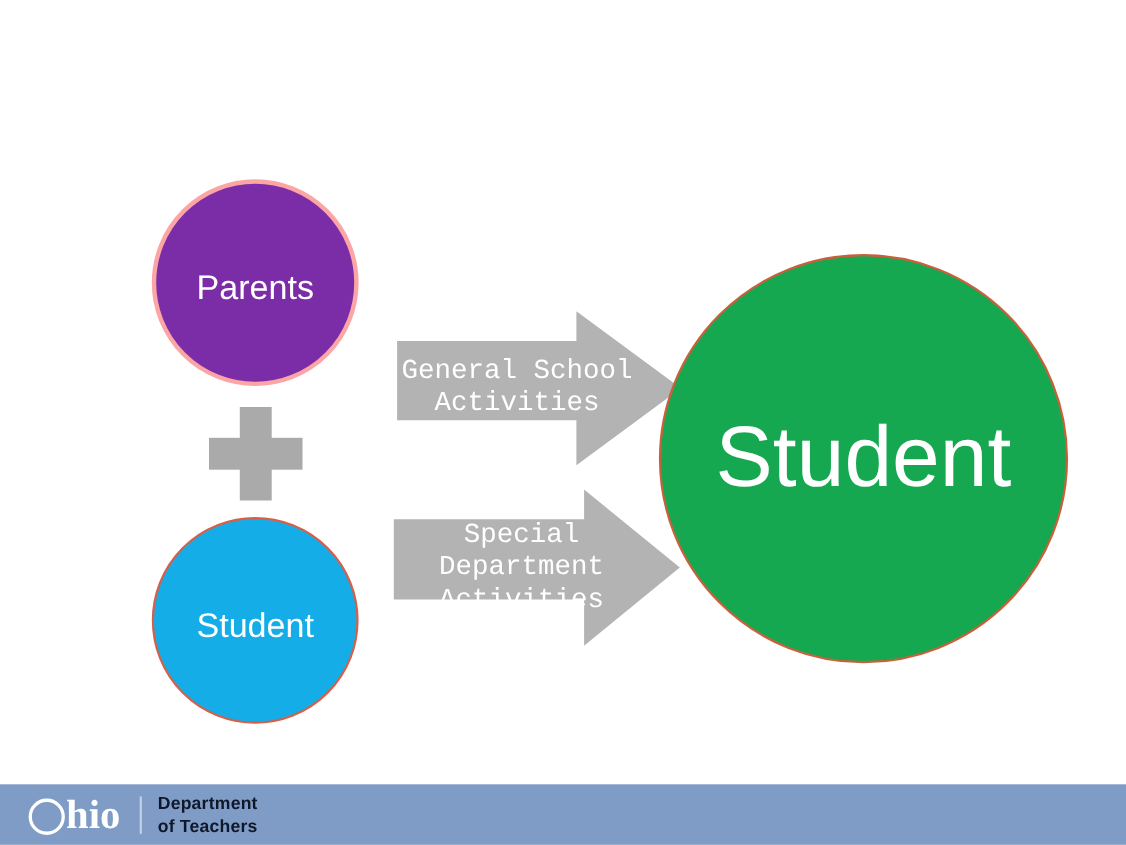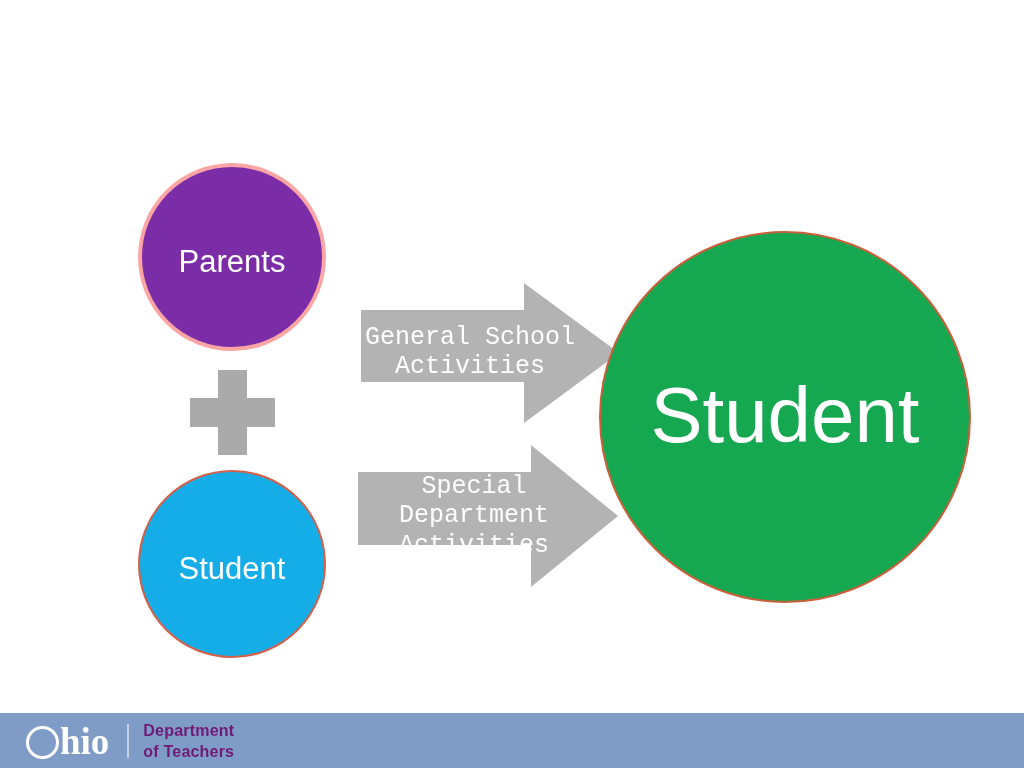--- a/index.html
+++ b/index.html
@@ -208,21 +208,21 @@
   .logo-divider {
     width: 2px;
     height: 34px;
     background: #c2d0e4;
     margin: 0 14px 0 18px;
   }
   .logo-dept {
     font-family: "Liberation Sans", sans-serif;
     font-size: 16px;
     font-weight: 700;
-    color: #701a75;
+    color: #0f172a;
     line-height: 1.32;
     letter-spacing: 0.2px;
   }
 </style>
 </head>
 <body>
 
 <div id="slide">
 
 

